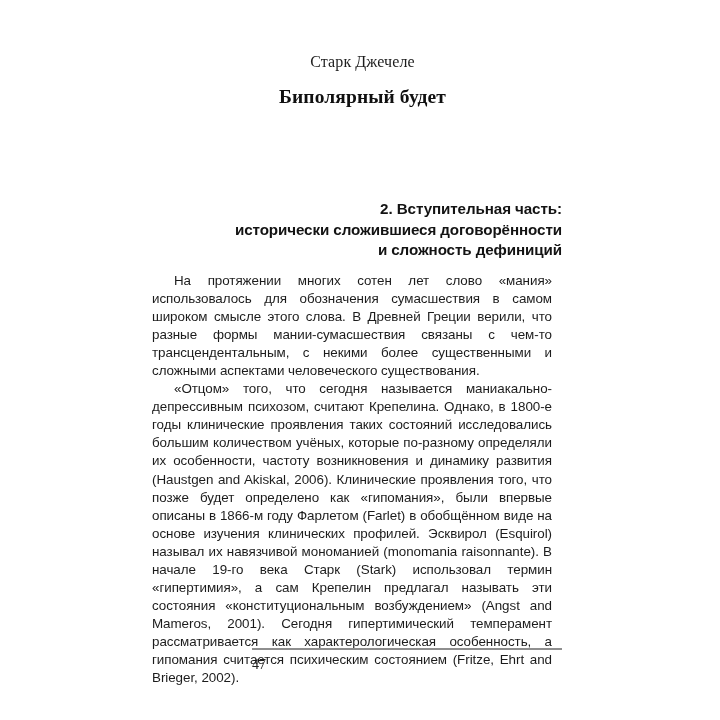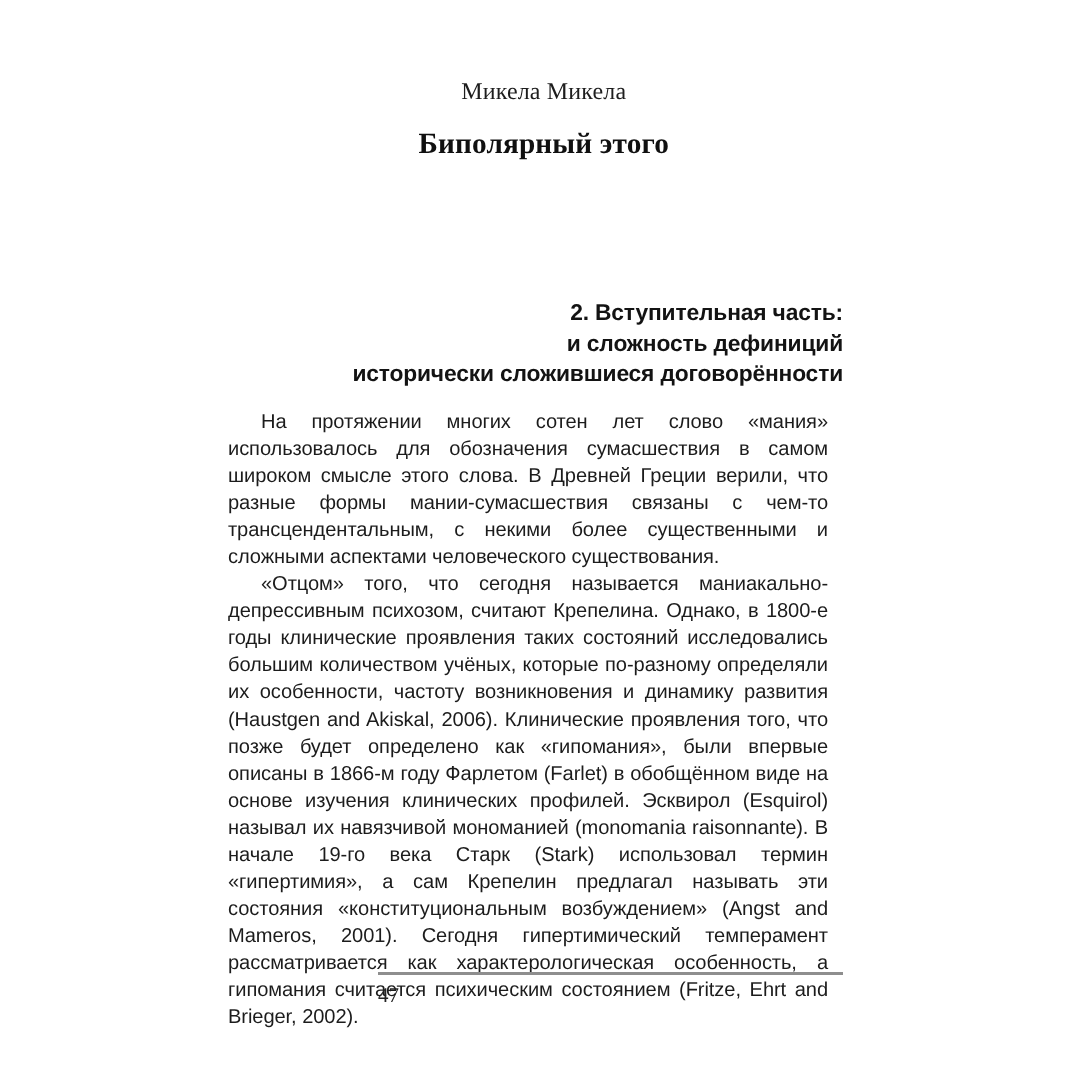--- a/index.html
+++ b/index.html
@@ -113,28 +113,28 @@
     color: #232323;
     padding-right: 12px;
   }
 </style>
 </head>
 <body>
 
 <div class="page">
 
   <div class="frontmatter">
-    <div class="author-line">Микела Микела</div>
-    <div class="book-title">Биполярный этого</div>
+    <div class="author-line">Старк Джечеле</div>
+    <div class="book-title">Биполярный будет</div>
   </div>
 
   <div class="section-heading">
     <span class="hl">2. Вступительная часть:</span>
+    <span class="hl">исторически сложившиеся договорённости</span>
     <span class="hl">и сложность дефиниций</span>
-    <span class="hl">исторически сложившиеся договорённости</span>
   </div>
 
   <div class="body-copy">
     <p class="para"><span class="ind"></span><span>На протяжении многих сотен лет слово «мания» использовалось для обозначения сумасшествия в самом широком смысле этого слова. В Древней Греции верили, что разные формы мании-сумасшествия связаны с чем-то трансцендентальным, с некими более существенными и сложными аспектами человеческого существования.</span></p>
     <p class="para"><span class="ind"></span><span>«Отцом» того, что сегодня называется маниакально-депрессивным психозом, считают Крепелина. Однако, в 1800-е годы клинические проявления таких состояний исследовались большим количеством учёных, которые по-разному определяли их особенности, частоту возникновения и динамику развития (Haustgen and Akiskal, 2006). Клинические проявления того, что позже будет определено как «гипомания», были впервые описаны в 1866-м году Фарлетом (Farlet) в обобщённом виде на основе изучения клинических профилей. Эсквирол (Esquirol) называл их навязчивой мономанией (monomania raisonnante). В начале 19-го века Старк (Stark) использовал термин «гипертимия», а сам Крепелин предлагал называть эти состояния «конституциональным возбуждением» (Angst and Mameros, 2001). Сегодня гипертимический темперамент рассматривается как характерологическая особенность, а гипомания считается психическим состоянием (Fritze, Ehrt and Brieger, 2002).</span></p>
   </div>
 
   <div class="footer">
     <div class="footer-rule"></div>
     <div class="page-number">47</div>

